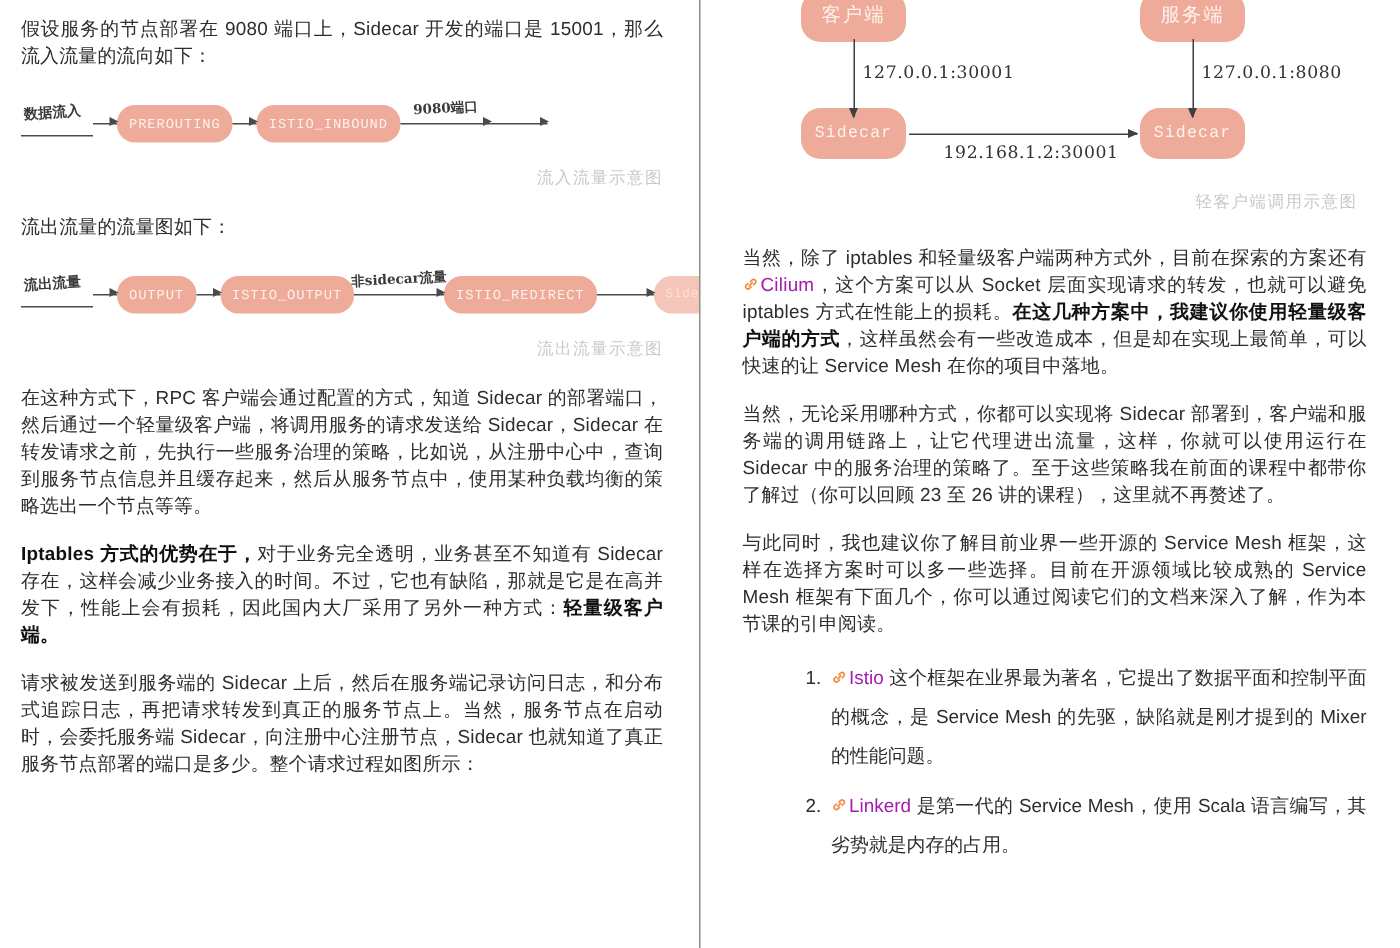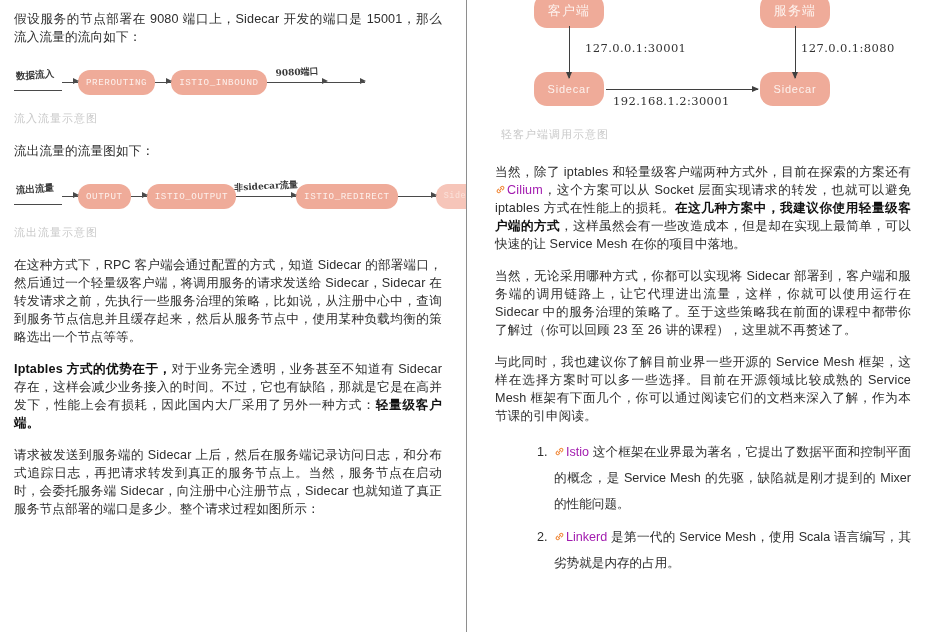--- a/index.html
+++ b/index.html
@@ -152,21 +152,21 @@
     left: 50%;
     transform: translateX(-50%) rotate(-3deg);
     bottom: 4px;
     font-family: "DejaVu Serif", serif;
     font-size: 9px;
     font-weight: bold;
     color: #3a3a3a;
     white-space: nowrap;
   }
   .figure-caption {
-    text-align: left;
+    text-align: right;
     color: #c9c9c9;
     font-size: 11px;
     margin-top: 9px;
     letter-spacing: 1px;
   }
 
   
   .call-figure {
     padding: 0 6px;
     margin: 0 0 21px 0;
@@ -183,21 +183,21 @@
     color: #fdf2ee;
     font-family: "DejaVu Serif", serif;
     font-size: 13px;
     letter-spacing: 1.2px;
     width: 70px;
     height: 34px;
     line-height: 34px;
     text-align: center;
   }
   .cnode.mono {
-    font-family: Liberation Sans, sans-serif;
+    font-family: Liberation Mono, monospace;
     font-size: 11px;
     letter-spacing: 0.8px;
   }
   .cnode.client  { left: 33px;  top: -6px; }
   .cnode.server  { left: 259px; top: -6px; }
   .cnode.sc-left { left: 33px;  top: 72px; }
   .cnode.sc-right{ left: 259px; top: 72px; }
 
   .vline {
     position: absolute;
@@ -236,23 +236,23 @@
     border-bottom: 3.5px solid transparent;
   }
   .addr {
     position: absolute;
     font-family: "DejaVu Serif", serif;
     font-size: 11.5px;
     color: #333;
     letter-spacing: 0.4px;
     white-space: nowrap;
   }
-  .addr.left-addr  { left: 84px;  top: 41px; }
+  .addr.left-addr  { left: 74px;  top: 41px; }
   .addr.right-addr { left: 300px; top: 41px; }
-  .addr.mid-addr   { left: 112px; top: 94px; }
+  .addr.mid-addr   { left: 128px; top: 94px; }
 </style>
 </head>
 <body>
 
 <div class="page">
 
   <div class="column col-left">
 
     <p class="para">假设服务的节点部署在 9080 端口上，Sidecar 开发的端口是 15001，那么流入流量的流向如下：</p>
 

